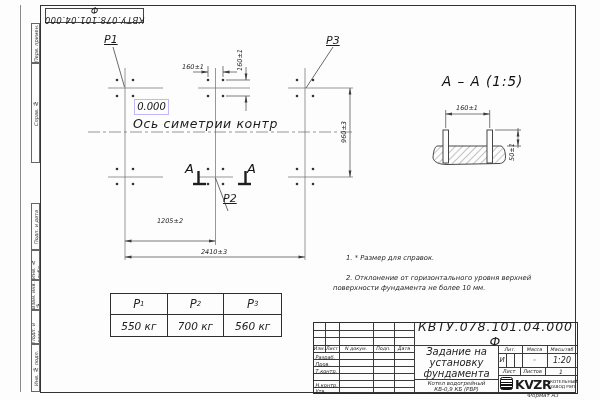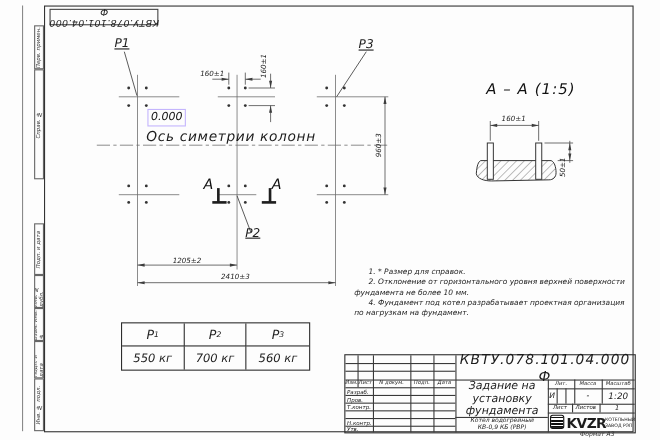--- a/index.html
+++ b/index.html
@@ -30,21 +30,21 @@
   #loads{left:110px;top:293px;width:172px;height:44px;border:1.3px solid #2e2e2e;
     display:grid;grid-template-columns:1fr 1fr 1fr;grid-template-rows:1fr 1fr;box-sizing:border-box;}
   #loads .tc{border-right:1px solid #2e2e2e;border-bottom:1px solid #2e2e2e;
     display:flex;align-items:center;justify-content:center;font-size:10.5px;}
   #loads .tc:nth-child(3n){border-right:none;}
   #loads .tc:nth-child(n+4){border-bottom:none;}
   #loads .hd{font-size:11.5px;}
   #loads sub{font-size:7px;}
   
   #notes{left:322px;top:243px;width:256px;font-size:6.8px;line-height:9.3px;color:#1e1e1e;}
-  #notes p{margin:0;text-indent:13px;font-style:italic;}
+  #notes p{margin:11px;text-indent:13px;font-style:italic;}
   
   #tb{left:313px;top:322px;width:263px;height:70px;border:1.4px solid #2d2d2d;box-sizing:content-box;}
   #tb .txt{position:absolute;color:#1c1c1c;}
   #tb-doc{left:100px;top:0;width:163px;height:22px;font-size:12.5px;letter-spacing:1px;}
   #tb-title{left:101px;top:23px;width:83px;height:33px;font-size:10px;line-height:11px;white-space:pre-line;}
   #tb-product{left:101px;top:56px;width:83px;height:14px;font-size:5.5px;line-height:6.4px;white-space:pre-line;}
   .tb-small{font-size:4.8px;}
   .tb-row-label{font-size:5px;}
   #kvzr-icon{left:186px;top:54px;width:13px;height:13px;border-radius:2.5px;
     background:repeating-linear-gradient(0deg,#101010 0 1.6px,#fff 1.6px 2.9px);
@@ -168,29 +168,29 @@
   <div class="abs margin-box it" style="top:63px;height:100px;">Справ. №</div>
   <div class="abs margin-box it" style="top:203px;height:47px;">Подп. и дата</div>
   <div class="abs margin-box it" style="top:250px;height:30px;">Инв. № дубл.</div>
   <div class="abs margin-box it" style="top:280px;height:30px;">Взам. инв. №</div>
   <div class="abs margin-box it" style="top:310px;height:34px;">Подп. и дата</div>
   <div class="abs margin-box it" style="top:344px;height:48px;">Инв. № подл.</div>
   <div class="abs cell-c it" id="stamp-top">КВТУ.078.101.04.000 Ф</div>
 
   <div class="abs plabel it" style="left:104px;top:33px;">P1</div>
   <div class="abs plabel it" style="left:326px;top:34px;">P3</div>
-  <div class="abs plabel it" style="left:223px;top:205px;text-align:right;">P2</div>
+  <div class="abs plabel it" style="left:223px;top:192px;text-align:right;">P2</div>
   <div class="abs it" id="elev-box">0.000</div>
-  <div class="abs it" id="axis-label">Ось симетрии колонн</div>
+  <div class="abs it" id="axis-label">Ось симетрии контр</div>
   <div class="abs sec-letter it" style="left:185px;top:161px;">А</div>
   <div class="abs sec-letter it" style="left:247px;top:161px;">А</div>
   <div class="abs dimtxt it" style="left:181px;top:63px;width:24px;">160±1</div>
   <div class="abs dimtxt it rot" style="left:227px;top:55px;width:28px;height:10px;">160±1</div>
   <div class="abs dimtxt it rot" style="left:331px;top:127px;width:28px;height:10px;">960±3</div>
-  <div class="abs dimtxt it" style="left:150px;top:233px;width:40px;text-align:center;">1205±2</div>
+  <div class="abs dimtxt it" style="left:150px;top:217px;width:40px;text-align:center;">1205±2</div>
   <div class="abs dimtxt it" style="left:194px;top:248px;width:40px;">2410±3</div>
 
   <div class="abs it" id="sec-title">А – А (1:5)</div>
   <div class="abs dimtxt it" style="left:455px;top:104px;width:24px;">160±1</div>
   <div class="abs dimtxt it rot" style="left:498px;top:147px;width:30px;height:10px;">50±1</div>
 
   <div class="abs" id="loads">
     <div class="tc hd it">
         <span>P</span>
         <sub>1</sub>
@@ -204,21 +204,20 @@
         <sub>3</sub>
       </div>
     <div class="tc it">550 кг</div>
     <div class="tc it">700 кг</div>
     <div class="tc it">560 кг</div>
   </div>
 
   <div class="abs it" id="notes">
     <p>1. * Размер для справок.</p>
     <p>2. Отклонение от горизонтального уровня верхней поверхности фундамента не более 10 мм.</p>
-    <p>4. Фундамент под котел разрабатывает проектная организация по нагрузкам на фундамент.</p>
   </div>
 
   <div class="abs" id="tb">
     <div class="ln" style="left:100px;top:0;width:1.2px;height:70px;"></div>
     <div class="ln" style="left:11px;top:0;width:0.7px;height:29px;"></div>
     <div class="ln" style="left:25px;top:0;width:0.7px;height:70px;"></div>
     <div class="ln" style="left:59px;top:0;width:0.7px;height:70px;"></div>
     <div class="ln" style="left:80px;top:0;width:0.7px;height:70px;"></div>
     <div class="ln" style="left:0;top:7px;width:100px;height:0.7px;"></div>
     <div class="ln" style="left:0;top:14px;width:100px;height:0.7px;"></div>

